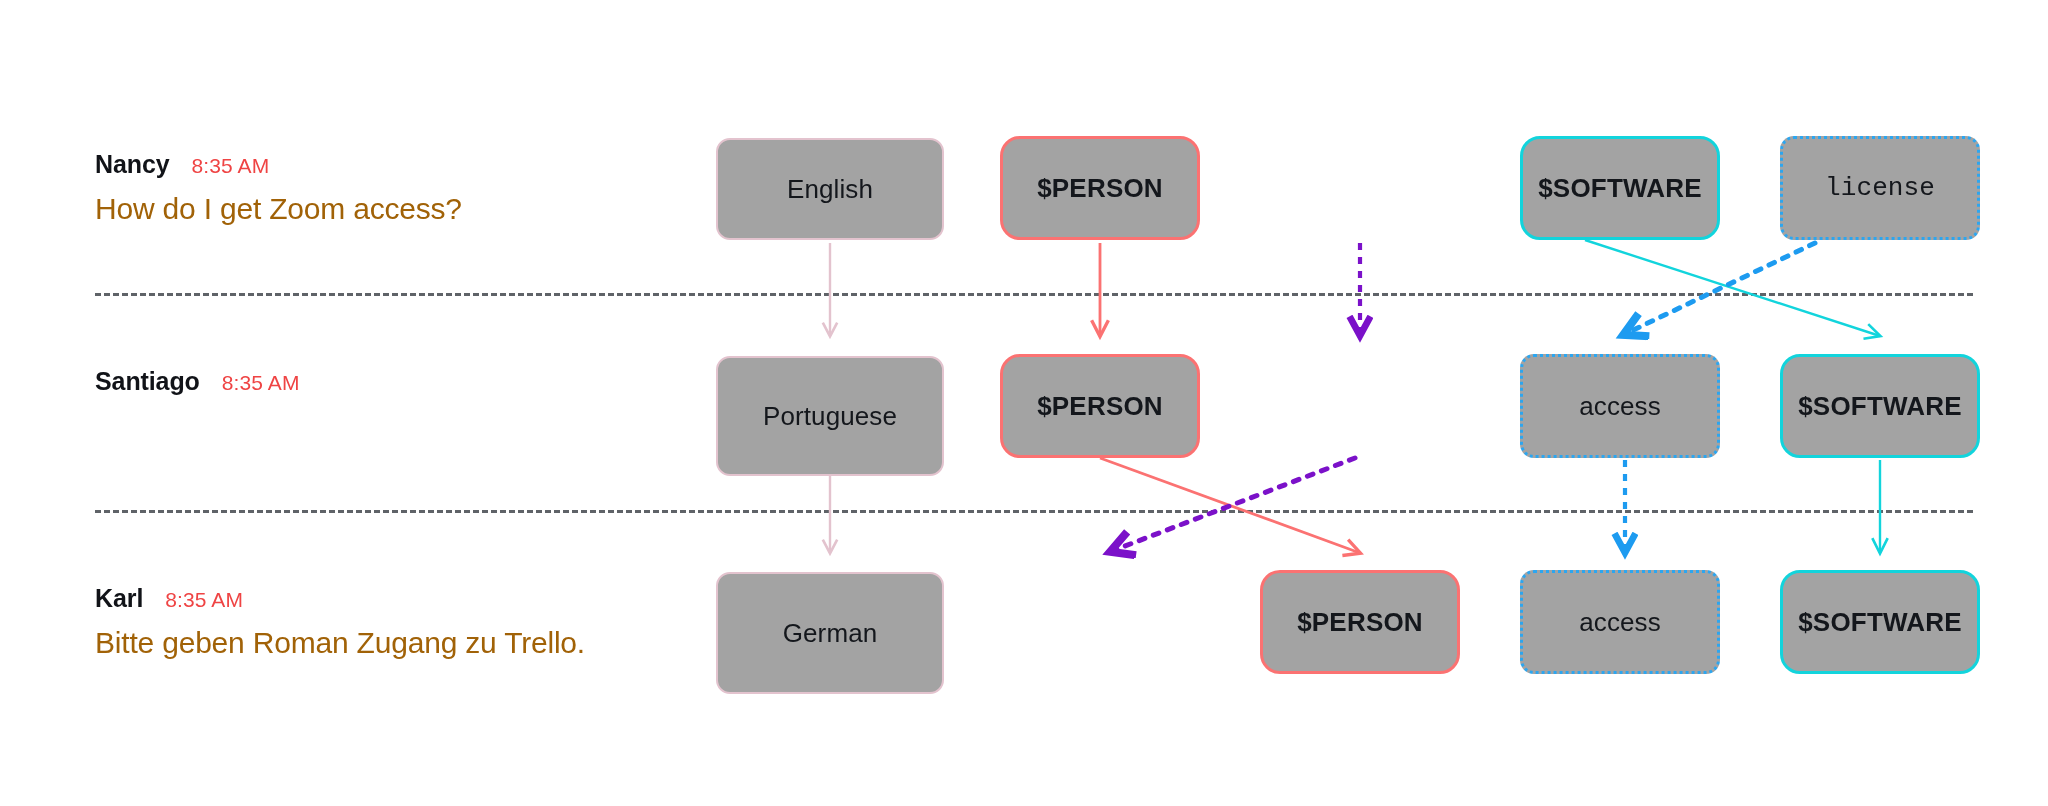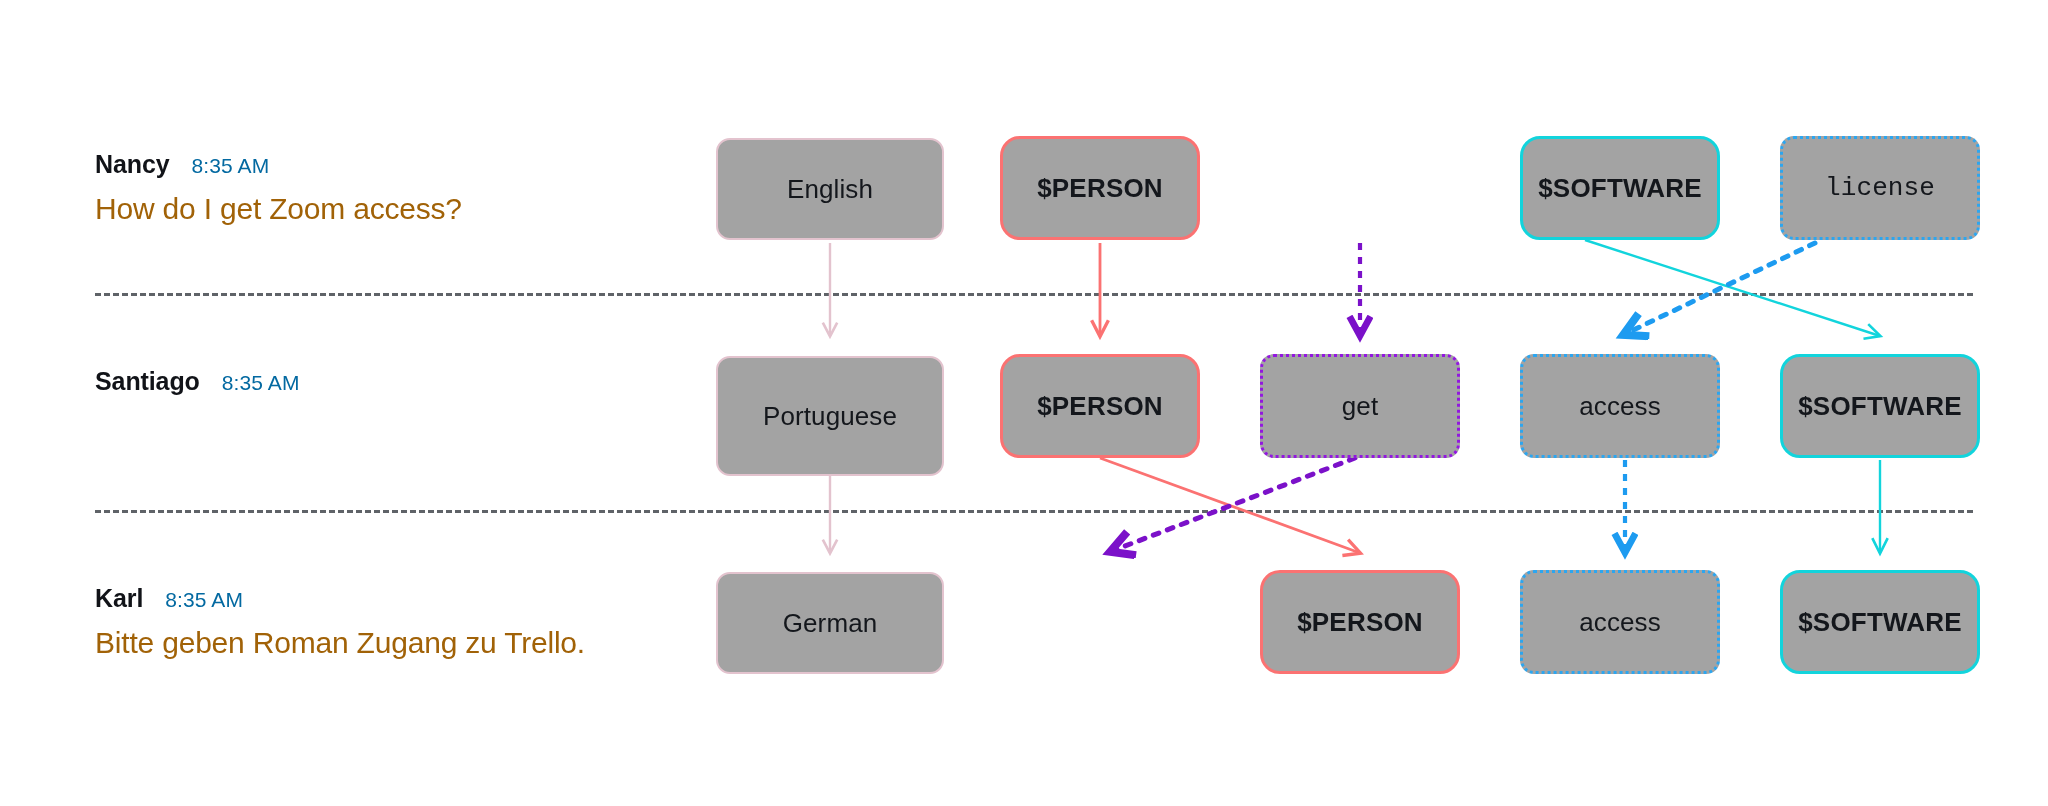--- a/index.html
+++ b/index.html
@@ -9,21 +9,21 @@
     font-family:"Liberation Sans", sans-serif;
     overflow:hidden;
     position:relative;
   }
   #stage{position:absolute;left:0;top:0;width:2048px;height:806px;}
 
   
   .msg{position:absolute;left:95px;}
   .msg-head{display:flex;align-items:baseline;gap:22px;}
   .msg-name{font-size:25px;font-weight:bold;color:#111318;letter-spacing:-0.1px;}
-  .msg-time{font-size:21px;color:#0369a1;letter-spacing:0.1px;}
+  .msg-time{font-size:21px;color:#ef4444;letter-spacing:0.1px;}
   .msg-text{font-size:30px;color:#a16207;margin-top:13px;letter-spacing:-0.2px;white-space:nowrap;}
 
   
   .sep{position:absolute;left:95px;width:1878px;height:0;
        border-top:3px dashed #5f6368;}
 
   
   .node{
     position:absolute;
     box-sizing:border-box;
@@ -119,31 +119,28 @@
   <div class="node b-obj" style="left:1780px;top:136px;width:200px;height:104px;font-family:Liberation Mono, monospace;">
     <span>license</span>
     </div>
 
   <div class="node b-lang" style="left:716px;top:356px;width:228px;height:120px;">
     <span>Portuguese</span>
     </div>
   <div class="node b-person bold" style="left:1000px;top:354px;width:200px;height:104px;">
     <span>$PERSON</span>
     </div>
-  <div class="node b-verb" style="left:1260px;top:354px;width:200px;height:104px;">
-    <span>get</span>
-    </div>
   <div class="node b-obj" style="left:1520px;top:354px;width:200px;height:104px;">
     <span>access</span>
     </div>
   <div class="node b-soft bold" style="left:1780px;top:354px;width:200px;height:104px;">
     <span>$SOFTWARE</span>
     </div>
 
-  <div class="node b-lang" style="left:716px;top:572px;width:228px;height:102px;align-items:center;">
+  <div class="node b-lang" style="left:716px;top:572px;width:228px;height:122px;align-items:center;">
     <span>German</span>
     </div>
   <div class="node b-person bold" style="left:1260px;top:570px;width:200px;height:104px;">
     <span>$PERSON</span>
     </div>
   <div class="node b-obj" style="left:1520px;top:570px;width:200px;height:104px;">
     <span>access</span>
     </div>
   <div class="node b-soft bold" style="left:1780px;top:570px;width:200px;height:104px;">
     <span>$SOFTWARE</span>

